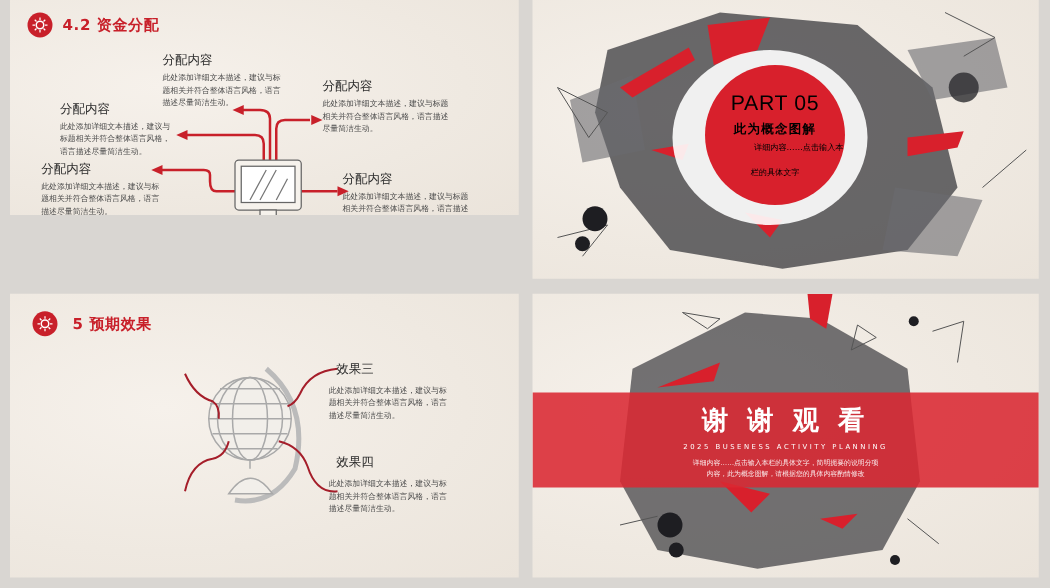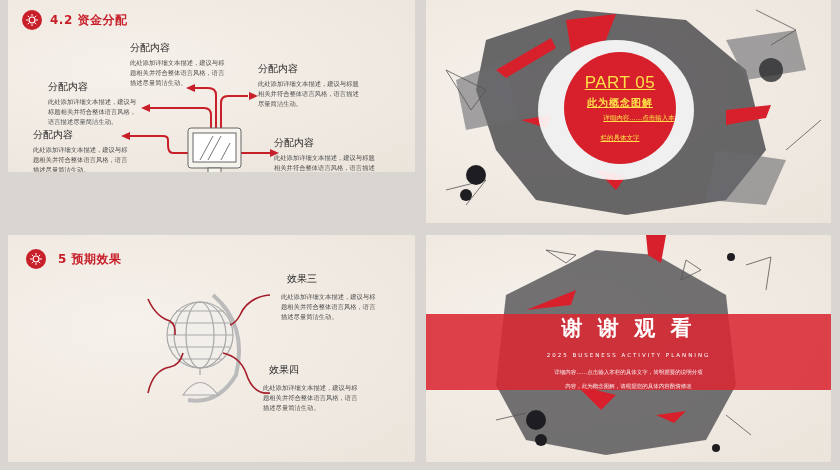--- a/index.html
+++ b/index.html
@@ -24,25 +24,25 @@
 
   .item { position: absolute; }
   .item-title { font-weight: normal; font-size: 10px; color: #2b2b2b; margin-bottom: 3px; }
   .item-desc { font-size: 6.3px; line-height: 10px; color: #4a4a4a; }
 
   svg { position: absolute; left: 0; top: 0; }
 
   .circle {
     position: absolute; border-radius: 50%; background: #d8202c;
     display: flex; flex-direction: column; align-items: center; justify-content: center;
-    color: #fde047; text-align: center; text-decoration: underline;
+    color: #000000; text-align: center;
   }
   .band {
     position: absolute; left: 0; width: 100%; background: rgba(218, 40, 50, 0.88);
-    display: flex; flex-direction: column; align-items: center; justify-content: space-between; color: #fff;
+    display: flex; flex-direction: column; align-items: center; justify-content: center; color: #fff;
   }
 </style>
 </head>
 <body>
 
 <div class="slide" id="s1">
   <div class="hdr" style="left:14px; top:10px;">
     <div class="hdr-badge">
       <svg width="14" height="14" viewBox="0 0 14 14" style="position:static">
           <circle cx="7" cy="7" r="3" fill="none" stroke="#fff" stroke-width="1.2"></circle>
@@ -161,21 +161,21 @@
       <path d="M192 133 V140 M175 160 Q192 135 210 160 Z"></path>
     </g>
     <g stroke="#a51e2a" stroke-width="1.6" fill="none">
       <path d="M140 64 Q148 82 162 86 Q168 90 167 100"></path>
       <path d="M140 158 Q145 135 162 132 Q172 130 175 118"></path>
       <path d="M262 60 Q240 62 232 80 Q228 88 222 90"></path>
       <path d="M262 158 Q245 160 238 138 Q232 122 215 118"></path>
     </g>
   </svg>
 
-  <div class="item" style="left:255px; top:37px; width:100px;margin-left:18px;">
+  <div class="item" style="left:255px; top:53px; width:100px;">
     <div class="item-title" style="margin-left:6px; margin-bottom:6px;">效果三</div>
     <div class="item-desc">此处添加详细文本描述，建议与标题相关并符合整体语言风格，语言描述尽量简洁生动。</div>
   </div>
   <div class="item" style="left:255px; top:128px; width:100px;">
     <div class="item-title" style="margin-left:6px; margin-bottom:6px;">效果四</div>
     <div class="item-desc">此处添加详细文本描述，建议与标题相关并符合整体语言风格，语言描述尽量简洁生动。</div>
   </div>
 </div>
 
 <div class="slide" id="s4">

